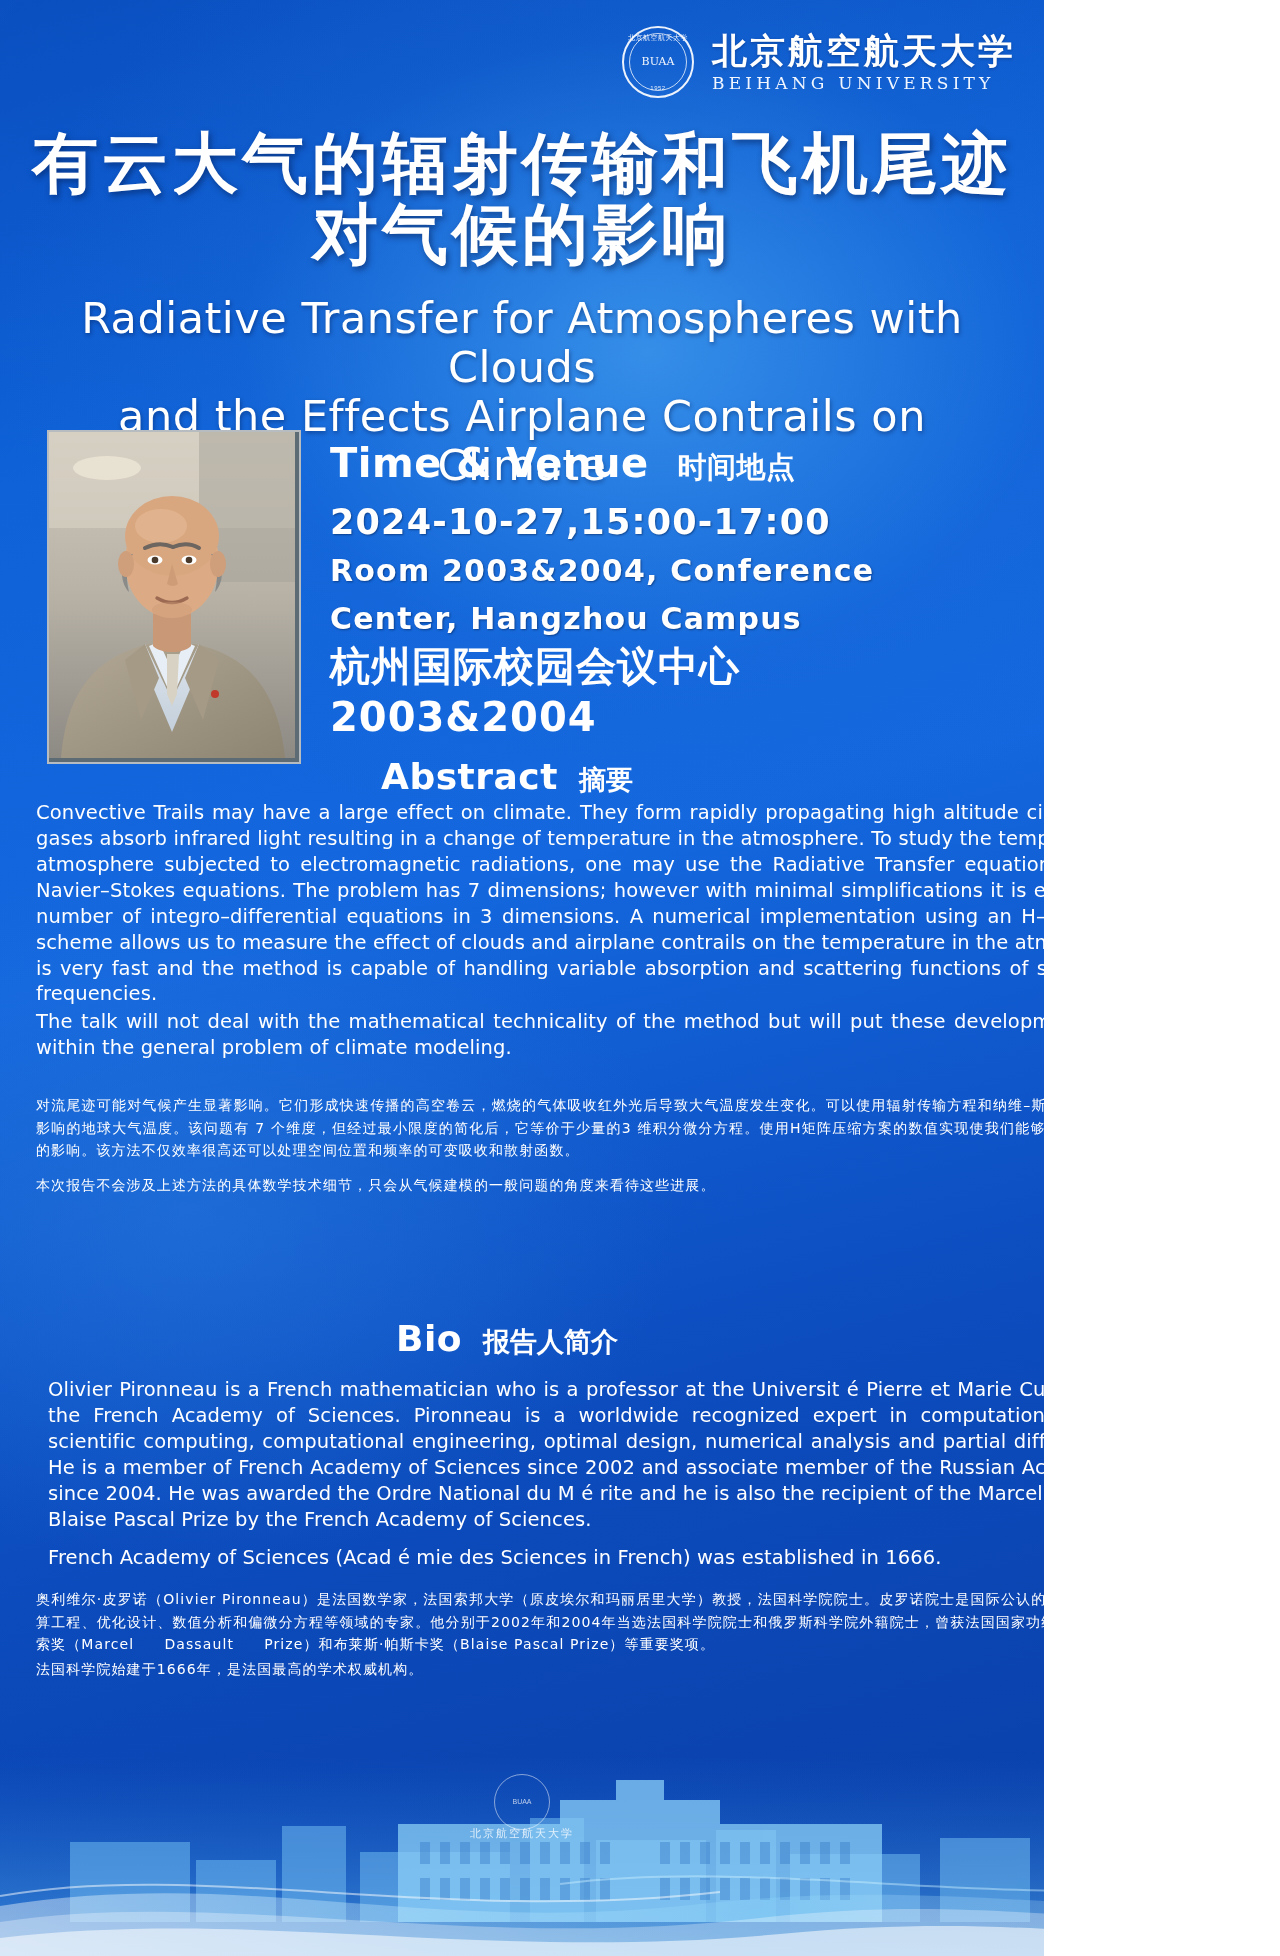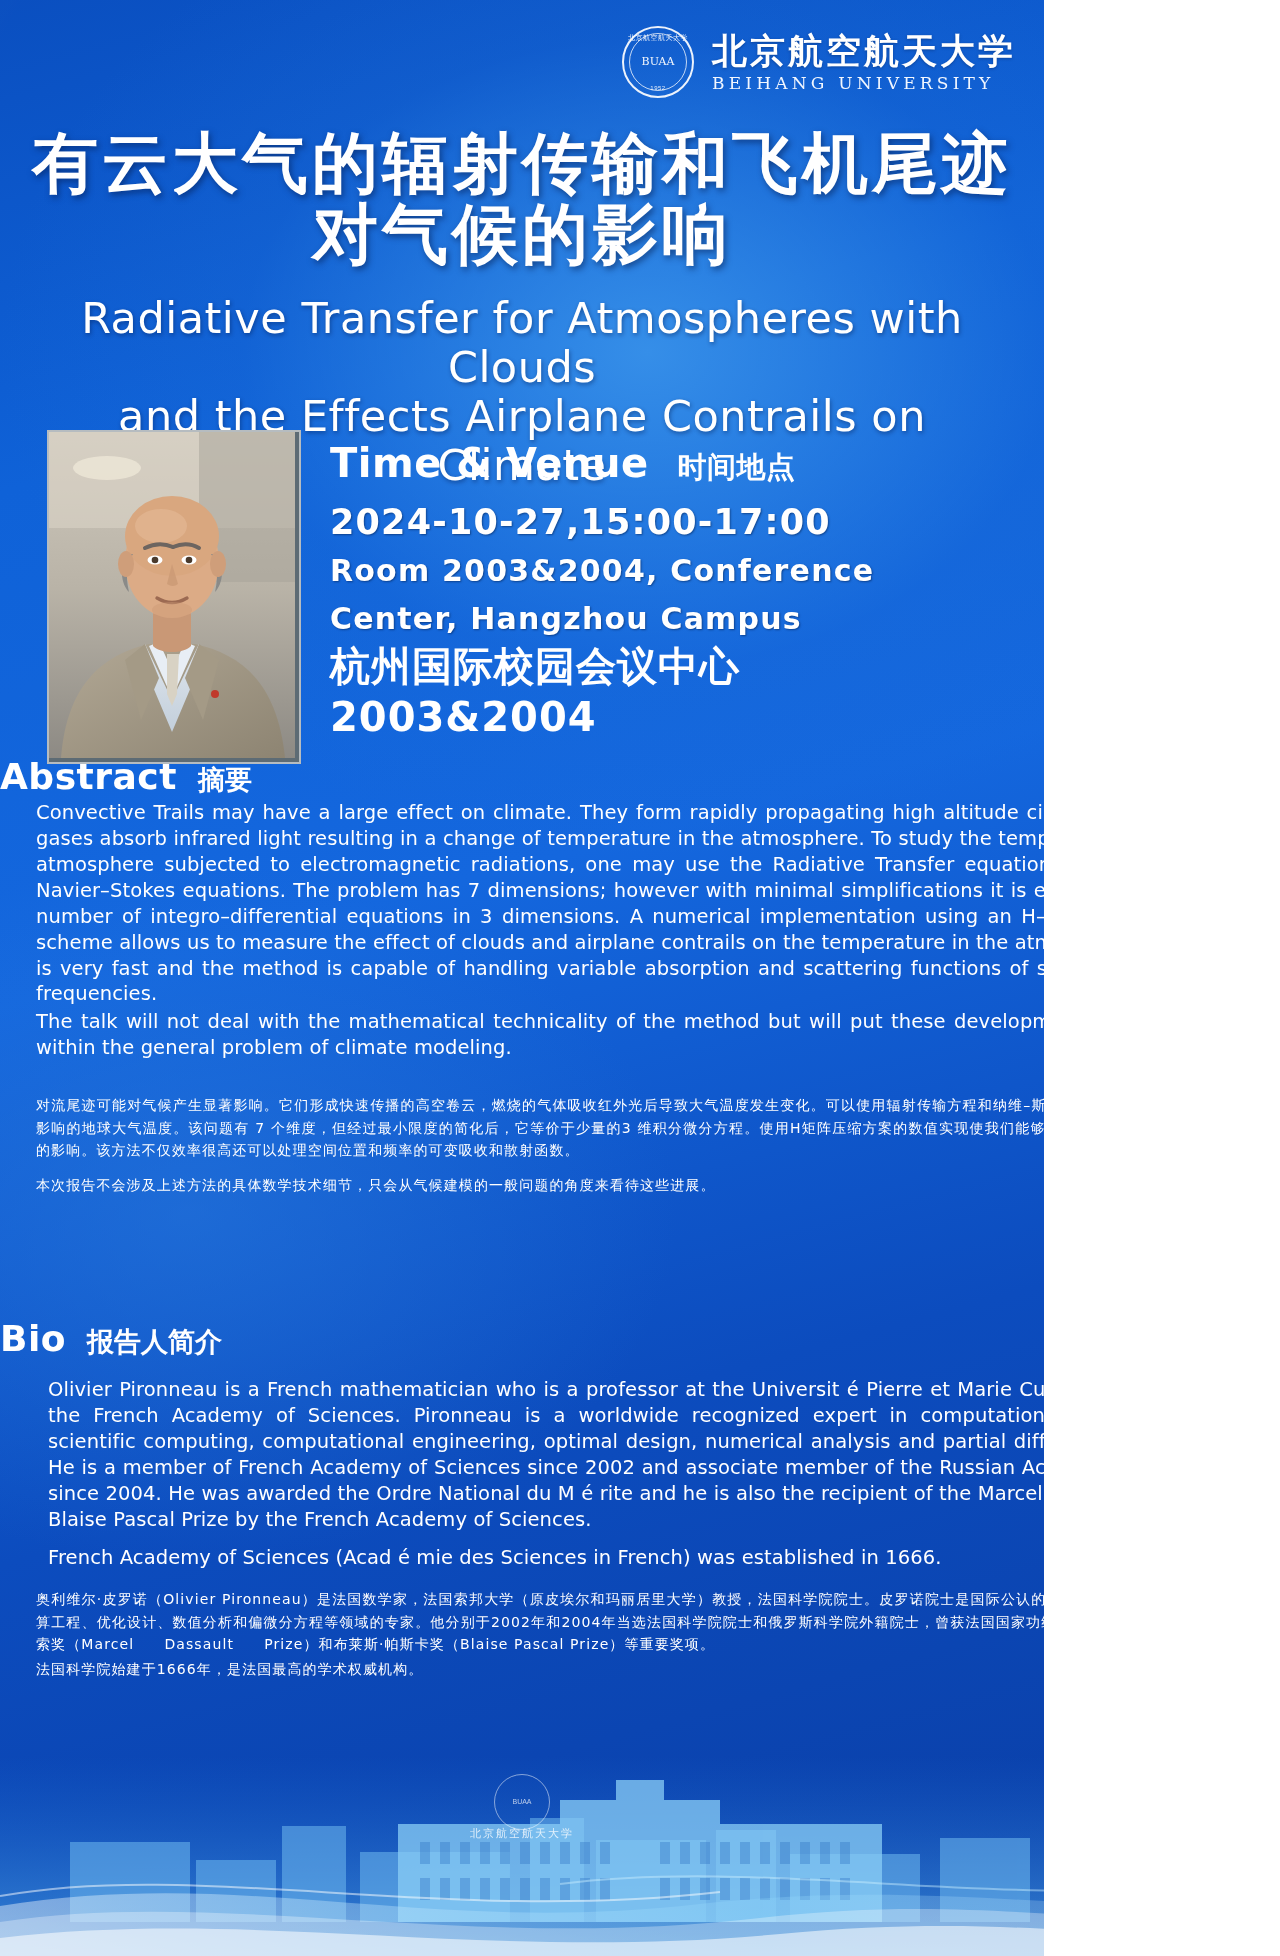--- a/index.html
+++ b/index.html
@@ -186,21 +186,21 @@
   .tv-room-cn {
     margin-top: 0;
     font-size: 40px;
     font-weight: bold;
     letter-spacing: 1px;
     font-family: "DejaVu Sans", sans-serif;
   }
 
   
   .sec-head {
-    text-align: left;
+    text-align: center;
     padding-right: 30px;
     font-family: "DejaVu Sans", sans-serif;
   }
   .sec-head .en {
     font-size: 36px;
     font-weight: bold;
     letter-spacing: .5px;
   }
   .sec-head .cn {
     font-size: 27px;

